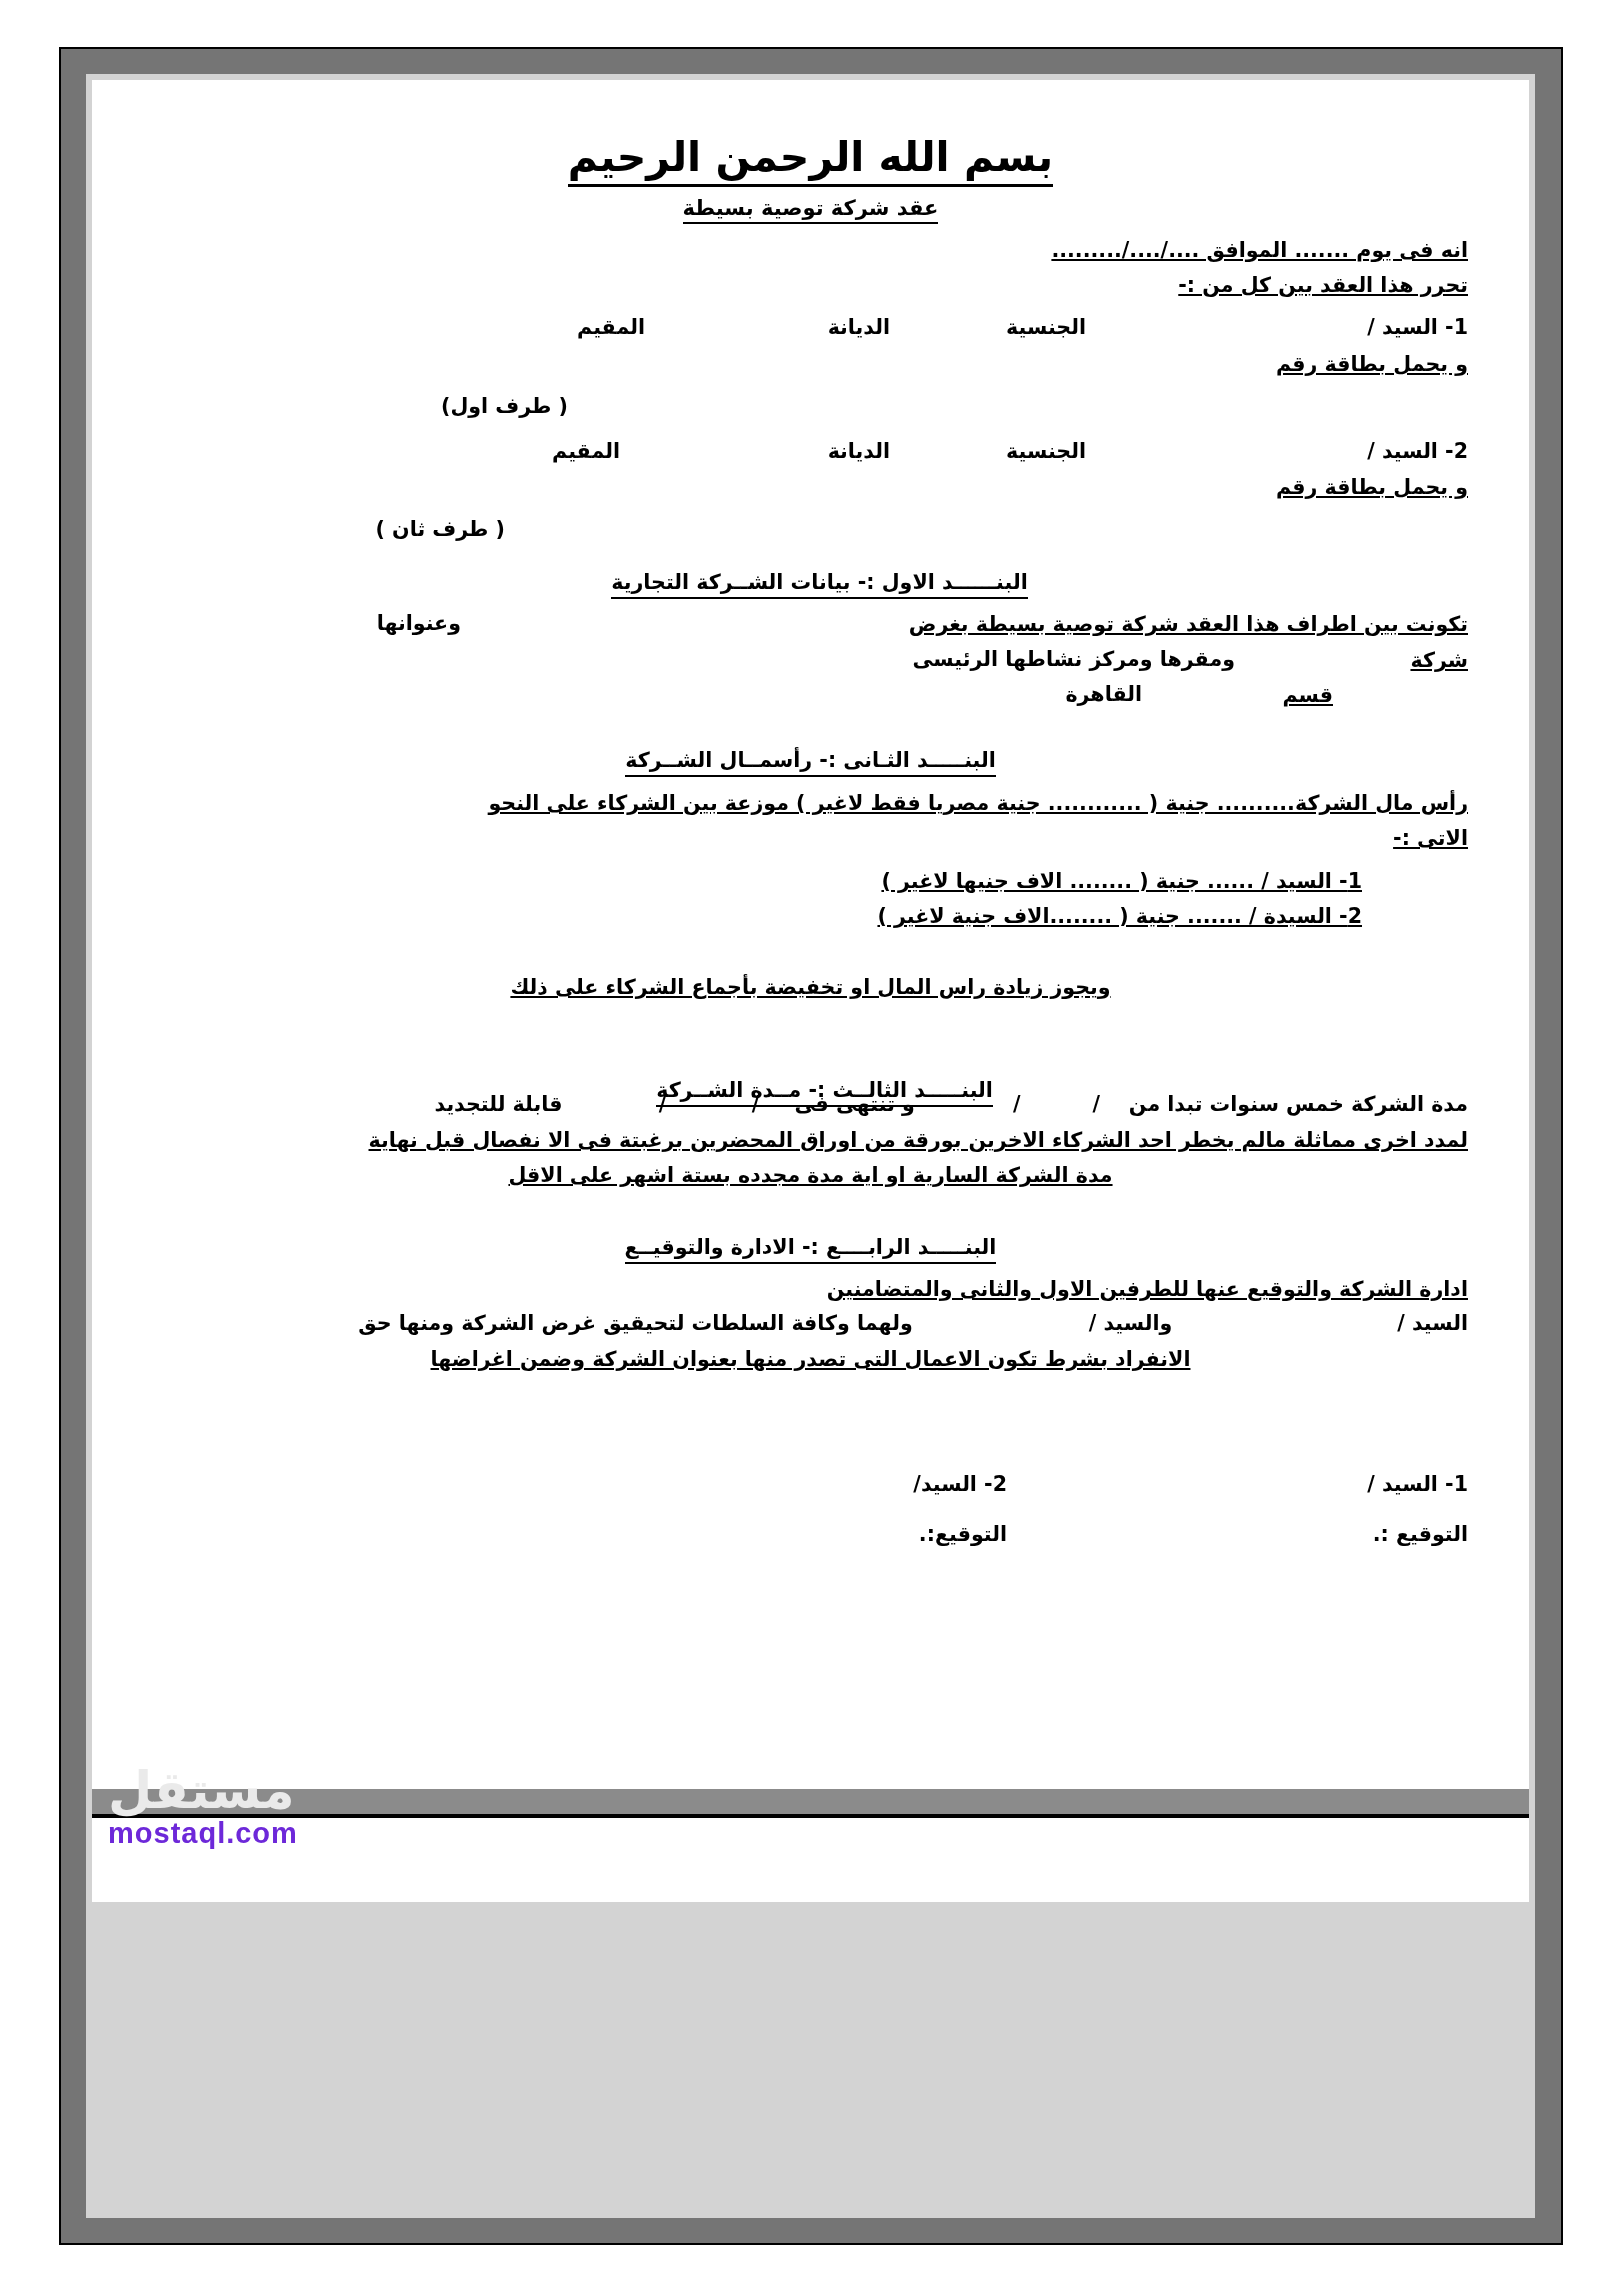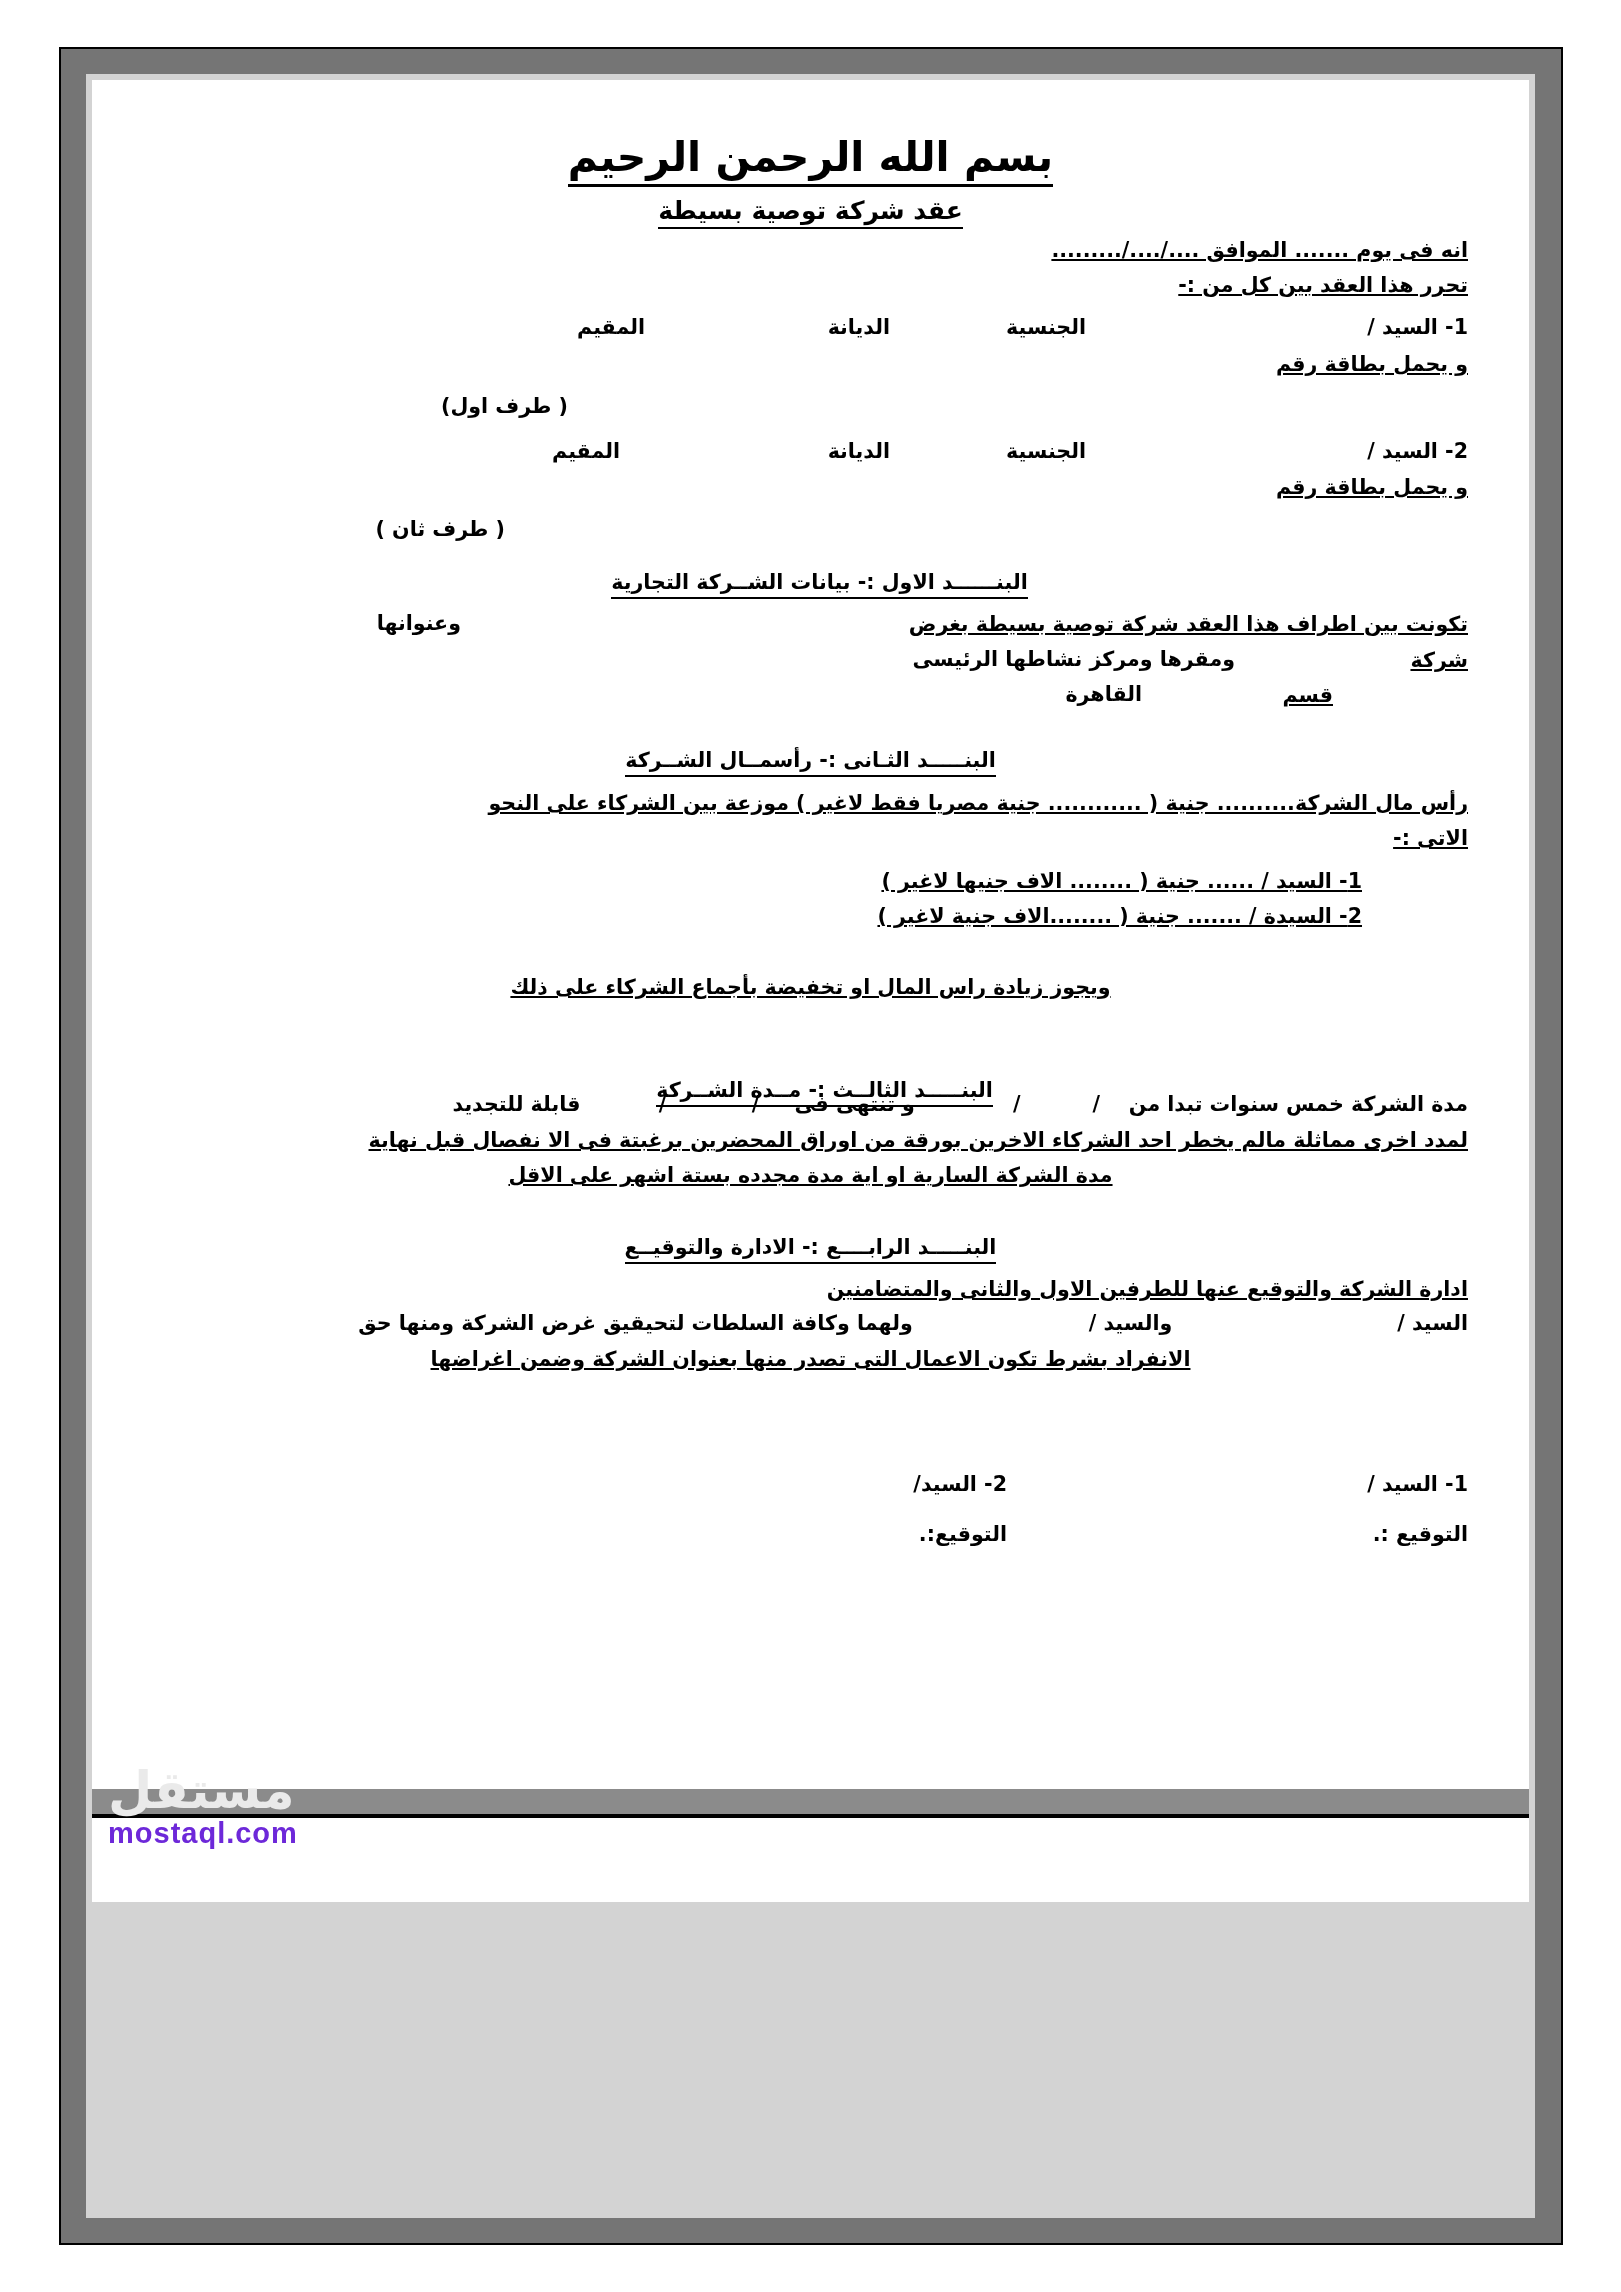--- a/index.html
+++ b/index.html
@@ -83,21 +83,21 @@
     border-bottom: 3.9px solid #000;
     padding-bottom: 2.9px;
   }
 
   .subtitle {
     position: absolute;
     top: 116px;
     right: 0;
     left: 0;
     text-align: center;
-    font-size: 25px;
+    font-size: 21px;
     font-weight: bold;
   }
   .subtitle span.u {
     border-bottom: 2px solid #000;
     padding-bottom: 2px;
   }
 
   .row {
     position: absolute;
     font-size: 20.6px;
@@ -283,21 +283,21 @@
         </span>
       </div>
 
       <div class="dur-line" style="top:1012px;">
         <span class="seg">مدة الشركة خمس سنوات تبدا من</span>
         <span class="seg" style="width:65px; text-align:center;">/</span>
         <span class="seg" style="width:94px; text-align:center;">/</span>
         <span class="seg" style="margin-right:55px;">و تنتهى فى</span>
         <span class="seg" style="width:78px; text-align:center;">/</span>
         <span class="seg" style="width:108px; text-align:center;">/</span>
-        <span class="seg" style="margin-right:28px;">قابلة للتجديد</span>
+        <span class="seg" style="margin-right:46px;">قابلة للتجديد</span>
       </div>
 
       <div class="row" style="top:1047px; right:61px;">لمدد اخرى مماثلة مالم يخطر احد الشركاء الاخرين بورقة من اوراق المحضرين برغبتة فى الا نفصال قبل نهاية</div>
       <div class="row" style="top:1082px; right:61px; left:61px; text-align:center;">مدة الشركة السارية او اية مدة مجدده بستة اشهر على الاقل</div>
 
       <div class="clause-head" style="top:1155px;">
         <span class="u">
           <span>البنـــــد الرابــــع</span>
           <span>:-</span>
           <span>الادارة والتوقيــع</span>

